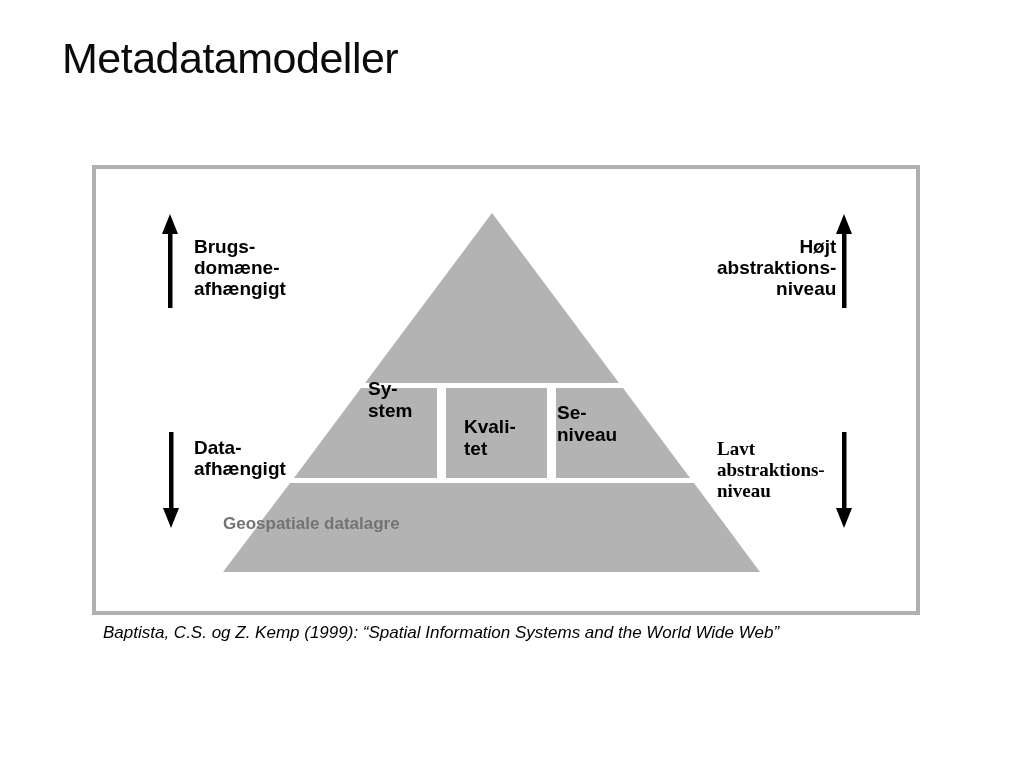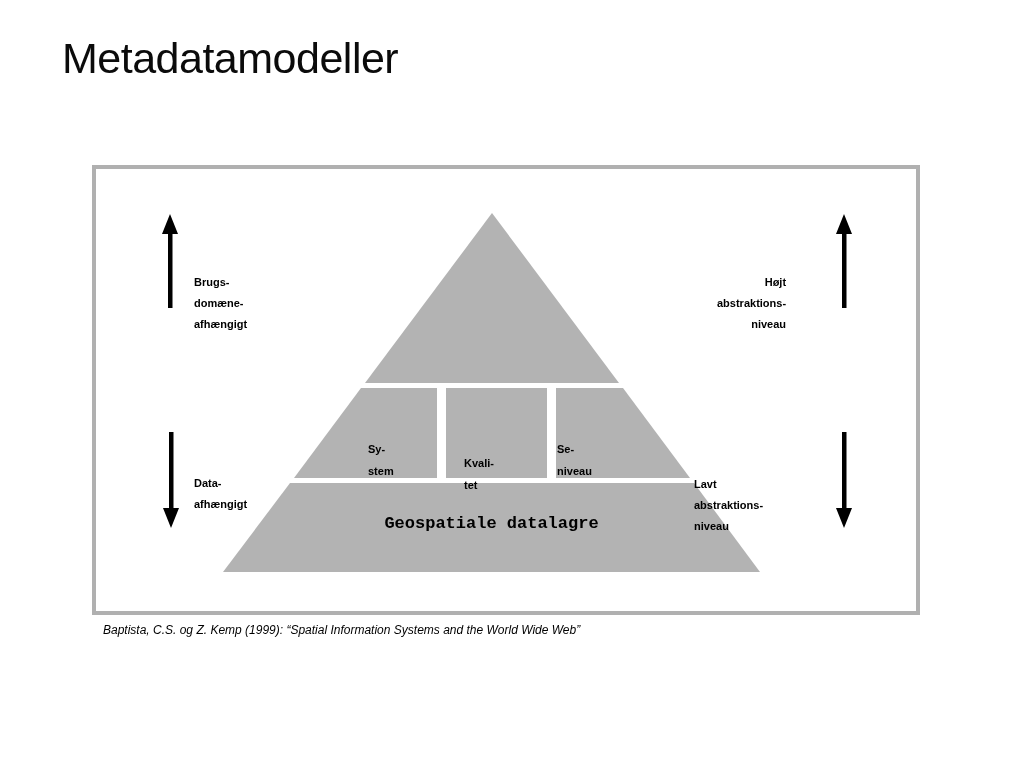--- a/index.html
+++ b/index.html
@@ -32,44 +32,42 @@
 
   .pyramid-svg {
     position: absolute;
     left: 0; top: 0;
     width: 1024px; height: 768px;
     pointer-events: none;
   }
 
   .label {
     position: absolute;
-    font-size: 11px;
+    font-size: 19px;
     font-weight: bold;
     line-height: 21px;
     white-space: pre-line;
     color: #000000;
-    margin-top: 36px;
   }
   .label.lh22 { line-height: 22px; }
 
   .geo-label {
     position: absolute;
     left: 223px; top: 514px;
     width: 537px;
-    text-align: center;
+    text-align: left;
     font-size: 17px;
     font-weight: bold;
-    color: #000000;
-    font-family: Liberation Mono, monospace;
+    color: #737373;
   }
 
   .citation {
     position: absolute;
     left: 103px; top: 623px;
-    font-size: 12px;
+    font-size: 17px;
     font-style: italic;
     color: #000000;
     white-space: nowrap;
   }
 </style>
 </head>
 <body>
 
 <div class="stage">
 
@@ -104,25 +102,25 @@
   </svg>
 
   <div class="label" style="left:194px; top:236px;">Brugs-
 domæne-
 afhængigt</div>
   <div class="label" style="left:194px; top:437px;">Data-
 afhængigt</div>
   <div class="label" style="left:717px; top:236px;text-align:right;">Højt
 abstraktions-
 niveau</div>
-  <div class="label" style="left:694px; top:438px;">Lavt
+  <div class="label" style="left:717px; top:438px;font-family:Liberation Serif, serif;">Lavt
 abstraktions-
 niveau</div>
 
-  <div class="label lh22" style="left:368px; top:402px;">Sy-
+  <div class="label lh22" style="left:368px; top:378px;">Sy-
 stem</div>
   <div class="label lh22" style="left:464px; top:416px;">Kvali-
 tet</div>
   <div class="label lh22" style="left:557px; top:402px;">Se-
 niveau</div>
   <div class="geo-label">Geospatiale datalagre</div>
 
   <div class="citation">Baptista, C.S. og Z. Kemp (1999): “Spatial Information Systems and the World Wide Web”</div>
 
 </div>

